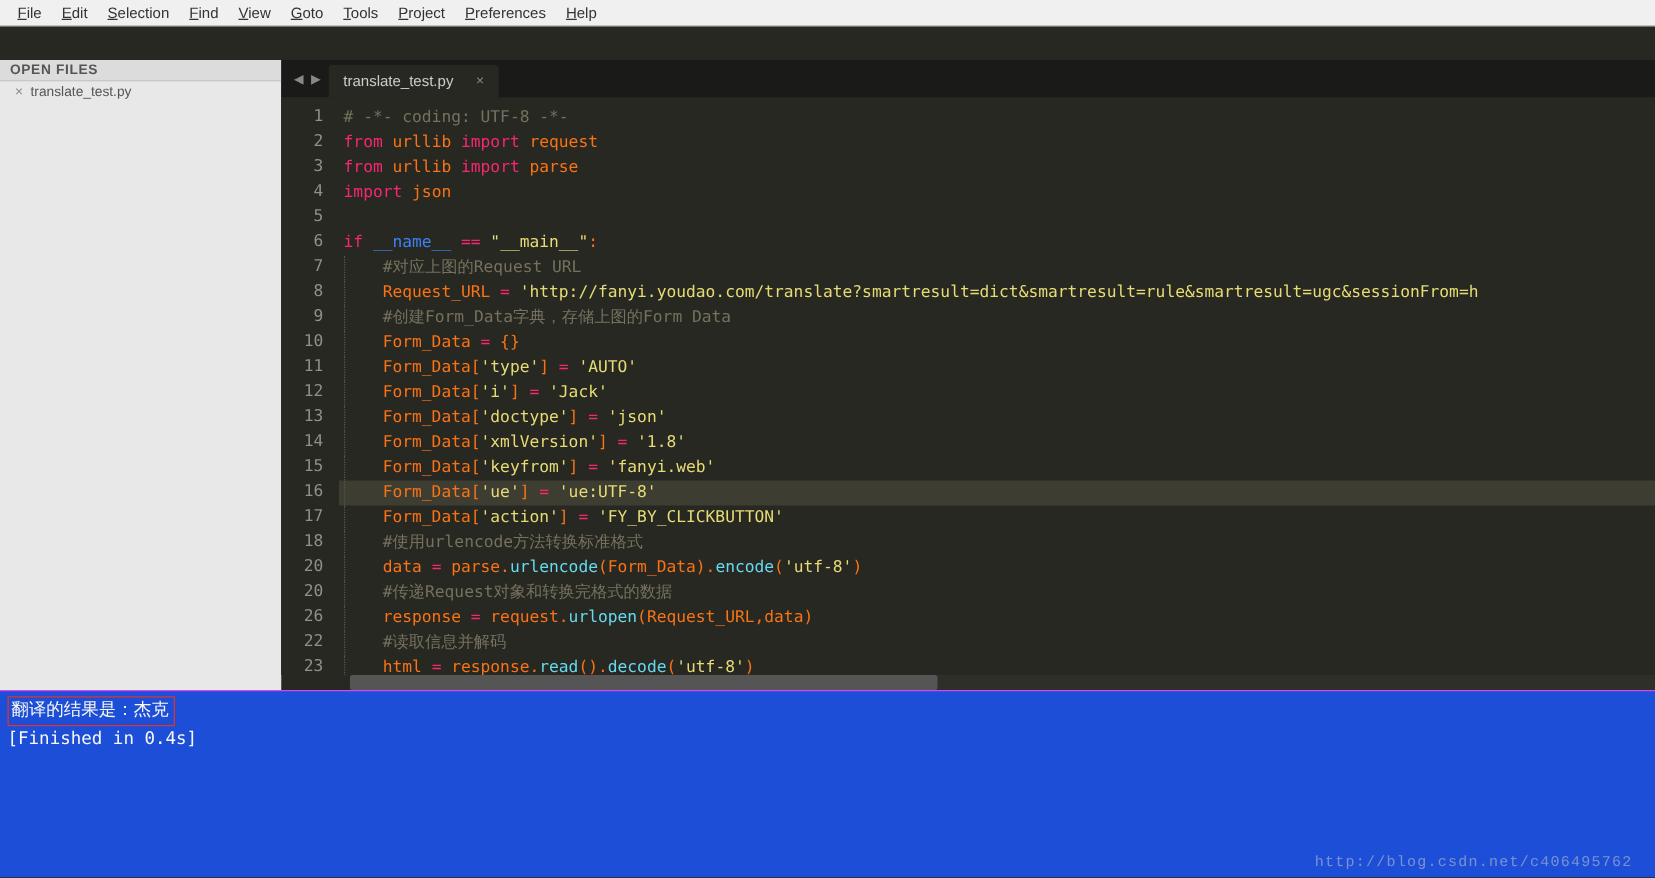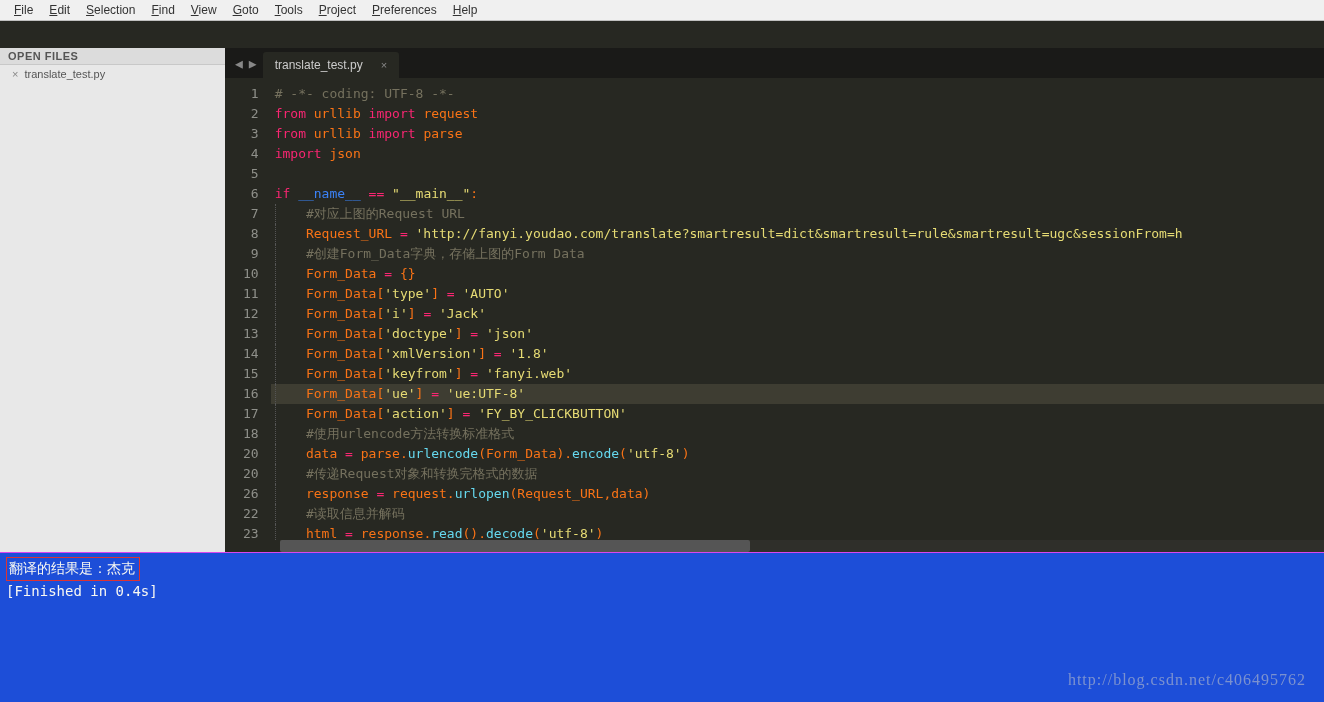--- a/index.html
+++ b/index.html
@@ -160,24 +160,24 @@
   position: relative;
 }
 .console .boxed {
   border: 1px solid #d33;
   display: inline-block;
   padding: 0 4px 2px 2px;
 }
 .watermark {
   position: absolute;
   right: 18px;
-  bottom: 12px;
+  bottom: 2px;
   color: rgba(200,200,200,0.55);
-  font-family: Liberation Serif, serif;
-  font-size: 16px;
+  font-family: Liberation Mono, monospace;
+  font-size: 12px;
   letter-spacing: 1px;
 }
 </style>
 </head>
 <body>
 
 <div class="menubar" id="menubar">
     <div class="menu-item"><span class="ul">F</span>ile</div>
     <div class="menu-item"><span class="ul">E</span>dit</div>
     <div class="menu-item"><span class="ul">S</span>election</div>

